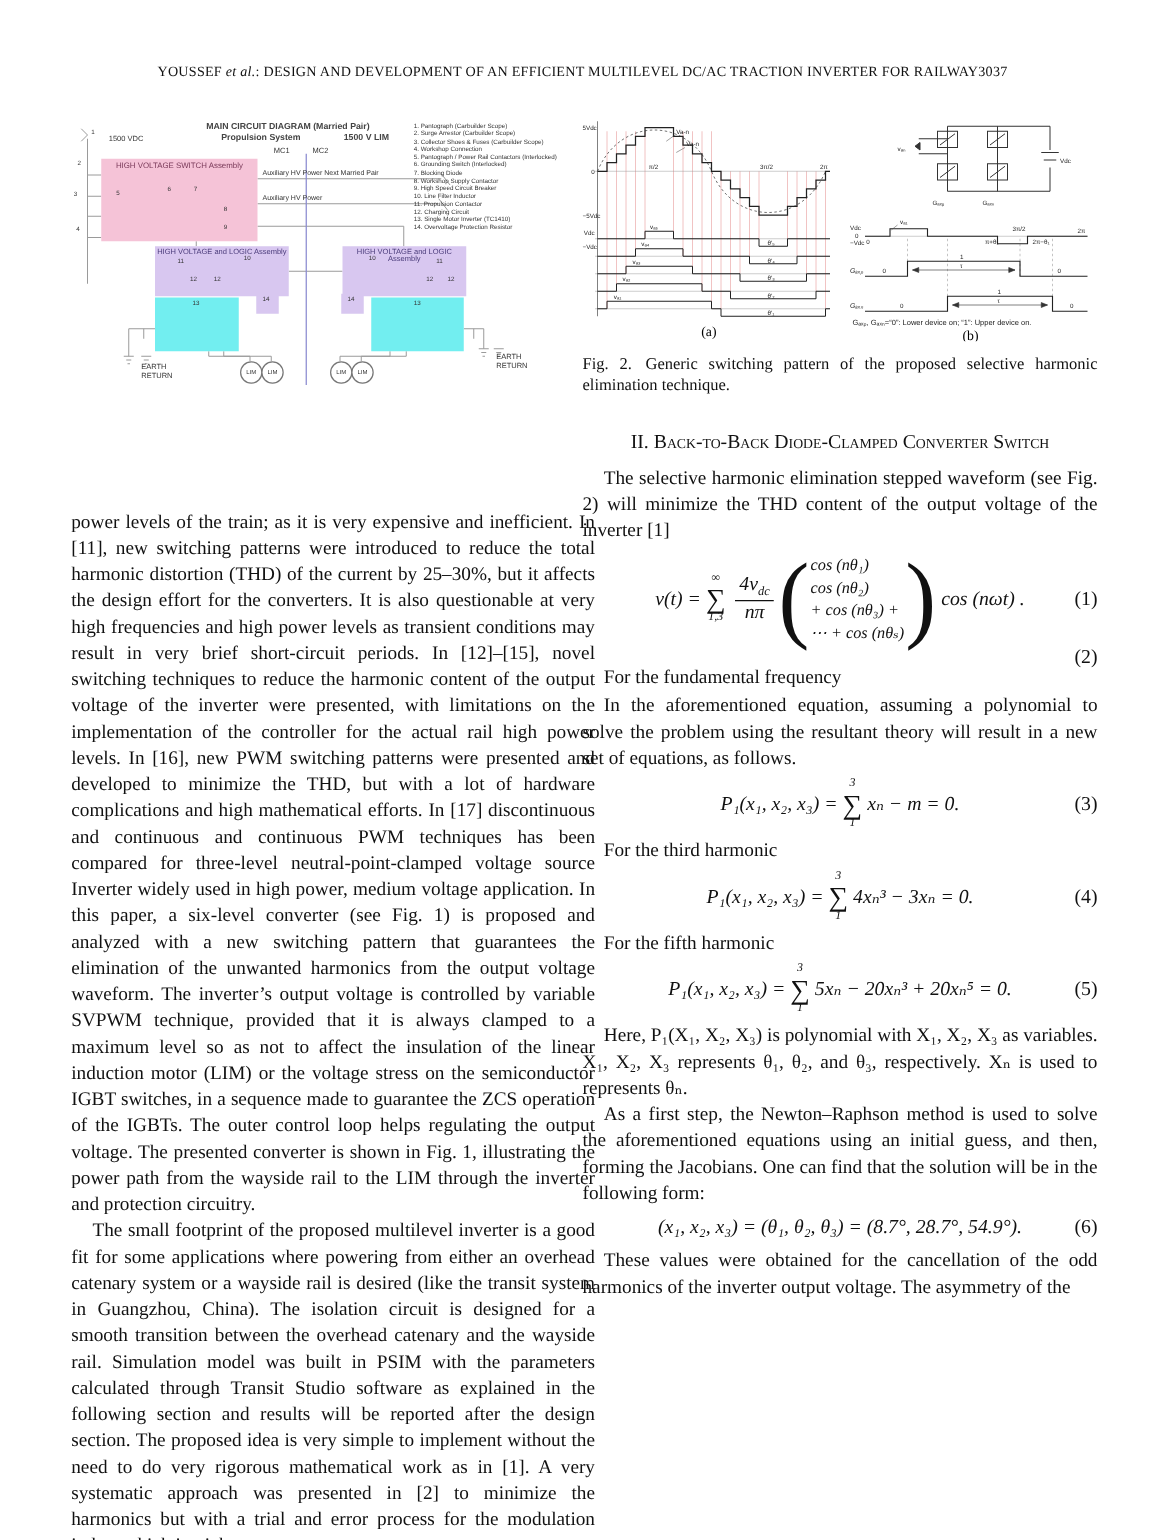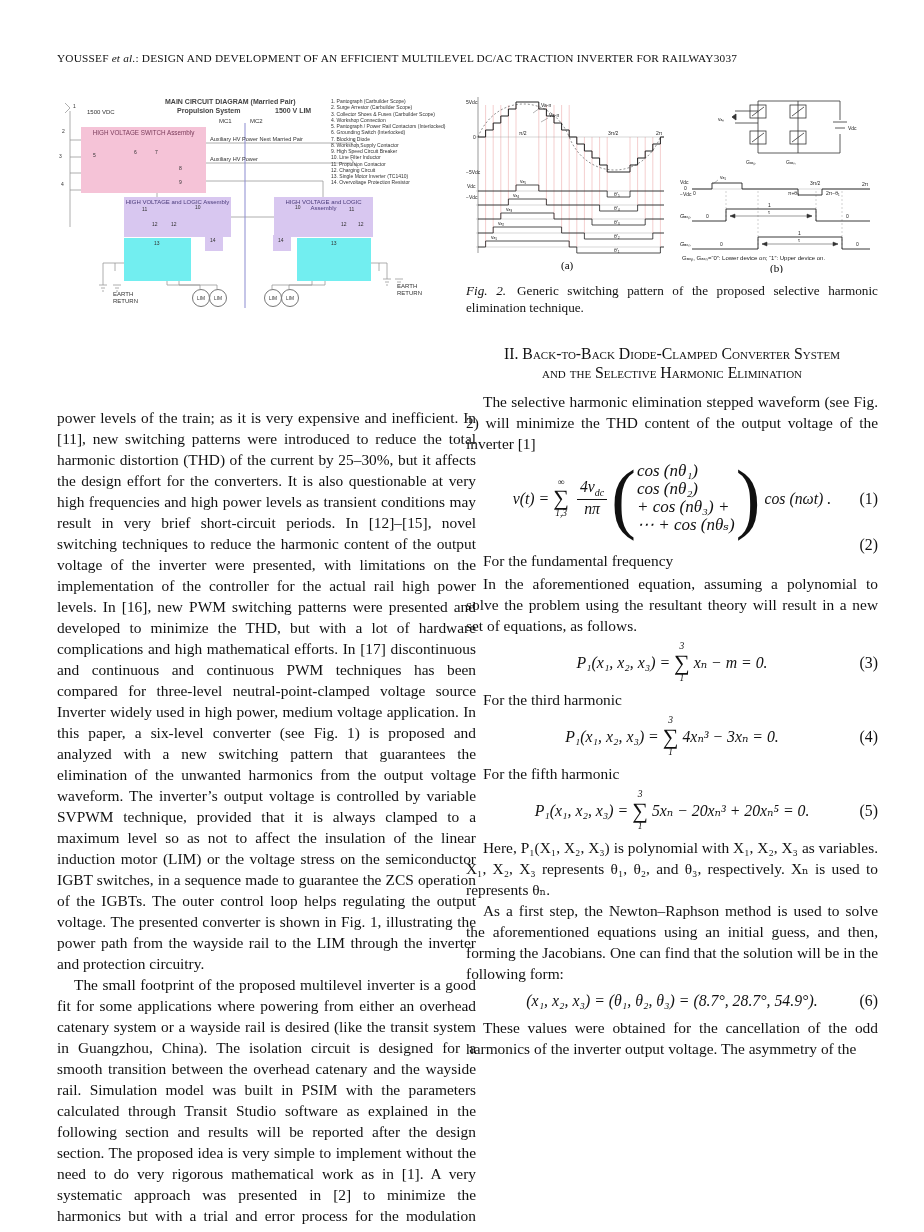--- a/index.html
+++ b/index.html
@@ -1,58 +1,58 @@
 <!DOCTYPE html>
 <html><head>
 <meta charset="utf-8">
 <style>
   html,body{margin:0;padding:0;background:#e8e8e8;}
   .page{position:relative;width:924px;height:1232px;background:#ffffff;
         font-family:"Liberation Serif","DejaVu Serif",serif;color:#111;overflow:hidden;}
   
   .hdr{position:absolute;top:52px;left:57px;width:818px;display:flex;
-       justify-content:flex-start;font-size:11.3px;letter-spacing:.2px;}
+       justify-content:center;font-size:11.3px;letter-spacing:.2px;}
   .hdr .etal{font-style:italic;}
   
   .fig1{position:absolute;left:57px;top:95px;width:403px;height:230px;font-family:"Liberation Sans",sans-serif;}
   .fig1 svg{position:absolute;left:0;top:0;}
   .f1lbl{position:absolute;color:#333;white-space:nowrap;}
   .box{position:absolute;}
   .pink{background:#f5c3d7;}
   .purp{background:#d8c7f0;}
   .cyan{background:#72eef0;}
   .boxttl{font-size:6.3px;color:#7a3b5a;text-align:center;padding-top:2px;}
   .boxttl2{font-size:6px;color:#4a3b7a;text-align:center;padding-top:2px;}
   .legend{position:absolute;left:274px;top:3px;width:130px;font-size:5px;line-height:6.25px;color:#333;}
   .legend div{white-space:nowrap;}
   .mark{position:absolute;font-size:5px;color:#333;}
   .limc{position:absolute;width:16px;height:16px;border:1px solid #777;border-radius:50%;
         font-size:4.8px;display:flex;align-items:center;justify-content:center;color:#333;background:#fff;}
   .cap{position:absolute;font-size:13.2px;line-height:17px;text-align:justify;}
-  .cap .cl{margin-right:11px;font-style:italic;}
+  .cap .cl{margin-right:11px;}
   .fig2{position:absolute;left:466px;top:95px;width:410px;height:180px;}
   .fig2 svg{position:absolute;top:0;}
   
   .colL{position:absolute;left:57px;top:407px;width:419px;font-size:15.4px;line-height:21px;text-align:justify;}
   .colR{position:absolute;left:466px;top:344px;width:412px;font-size:15.4px;line-height:21px;text-align:justify;}
   .para{margin:0;}
   .ind{text-indent:17px;}
   .sechead{text-align:center;font-variant:small-caps;font-size:15.8px;line-height:19px;margin:0 0 9px 0;}
   .lead{text-indent:17px;margin:2px 0;}
   
   .eq{position:relative;display:flex;justify-content:center;align-items:center;
       font-style:italic;margin:6px 0;font-size:15.8px;}
   .eqnum{position:absolute;right:0;font-style:normal;}
   .sum{display:inline-flex;flex-direction:column;align-items:center;line-height:1;margin:0 4px;font-style:normal;}
   .sum .st,.sum .sb{font-size:9.5px;font-style:italic;}
   .sum .sg{font-size:22px;}
   .frac{display:inline-flex;flex-direction:column;align-items:center;line-height:1.15;margin:0 4px;font-family:Liberation Serif, serif;}
   .frac .fn{border-bottom:1px solid #111;padding:0 3px;}
   .bigp{font-size:74px;font-weight:100;line-height:0;transform:scaleY(1.05);font-style:normal;}
-  .eqcol{display:inline-flex;flex-direction:column;align-items:flex-start;font-size:17px;line-height:18px;margin:0 1px;}
+  .eqcol{display:inline-flex;flex-direction:column;align-items:flex-start;font-size:13px;line-height:18px;margin:0 1px;}
   sub{font-size:10px;}
 </style>
 </head>
 <body>
 
 <div class="page">
 
   <div class="hdr">
     <div>
       <span>YOUSSEF </span><span class="etal">et al.</span><span>: DESIGN AND DEVELOPMENT OF AN EFFICIENT MULTILEVEL DC/AC TRACTION INVERTER FOR RAILWAY</span>
@@ -305,22 +305,21 @@
     <span class="cl">Fig. 2.</span><span>Generic switching pattern of the proposed selective harmonic elimination technique.</span>
   </div>
 
   <div class="colL">
     <p class="para">power levels of the train; as it is very expensive and inefficient. In [11], new switching patterns were introduced to reduce the total harmonic distortion (THD) of the current by 25–30%, but it affects the design effort for the converters. It is also questionable at very high frequencies and high power levels as transient conditions may result in very brief short-circuit periods. In [12]–[15], novel switching techniques to reduce the harmonic content of the output voltage of the inverter were presented, with limitations on the implementation of the controller for the actual rail high power levels. In [16], new PWM switching patterns were presented and developed to minimize the THD, but with a lot of hardware complications and high mathematical efforts. In [17] discontinuous and continuous and continuous PWM techniques has been compared for three-level neutral-point-clamped voltage source Inverter widely used in high power, medium voltage application. In this paper, a six-level converter (see Fig. 1) is proposed and analyzed with a new switching pattern that guarantees the elimination of the unwanted harmonics from the output voltage waveform. The inverter’s output voltage is controlled by variable SVPWM technique, provided that it is always clamped to a maximum level so as not to affect the insulation of the linear induction motor (LIM) or the voltage stress on the semiconductor IGBT switches, in a sequence made to guarantee the ZCS operation of the IGBTs. The outer control loop helps regulating the output voltage. The presented converter is shown in Fig. 1, illustrating the power path from the wayside rail to the LIM through the inverter and protection circuitry.</p>
     <p class="para ind">The small footprint of the proposed multilevel inverter is a good fit for some applications where powering from either an overhead catenary system or a wayside rail is desired (like the transit system in Guangzhou, China). The isolation circuit is designed for a smooth transition between the overhead catenary and the wayside rail. Simulation model was built in PSIM with the parameters calculated through Transit Studio software as explained in the following section and results will be reported after the design section. The proposed idea is very simple to implement without the need to do very rigorous mathematical work as in [1]. A very systematic approach was presented in [2] to minimize the harmonics but with a trial and error process for the modulation index, which is tricky.</p>
   </div>
 
   <div class="colR">
     <div class="sechead">
-      <div>II. Back-to-Back Diode-Clamped Converter System</div>
-      <div>and the Selective Harmonic Elimination</div>
+      <div>II. Back-to-Back Diode-Clamped Converter Switch</div>
     </div>
 
     <p class="para ind">The selective harmonic elimination stepped waveform (see Fig. 2) will minimize the THD content of the output voltage of the inverter [1]</p>
 
     <div class="eq" style="margin:8px 0 10px;">
       <span>v(t) =</span>
       <span class="sum">
         <span class="st">∞</span>
         <span class="sg">∑</span>
         <span class="sb">1,3</span>

